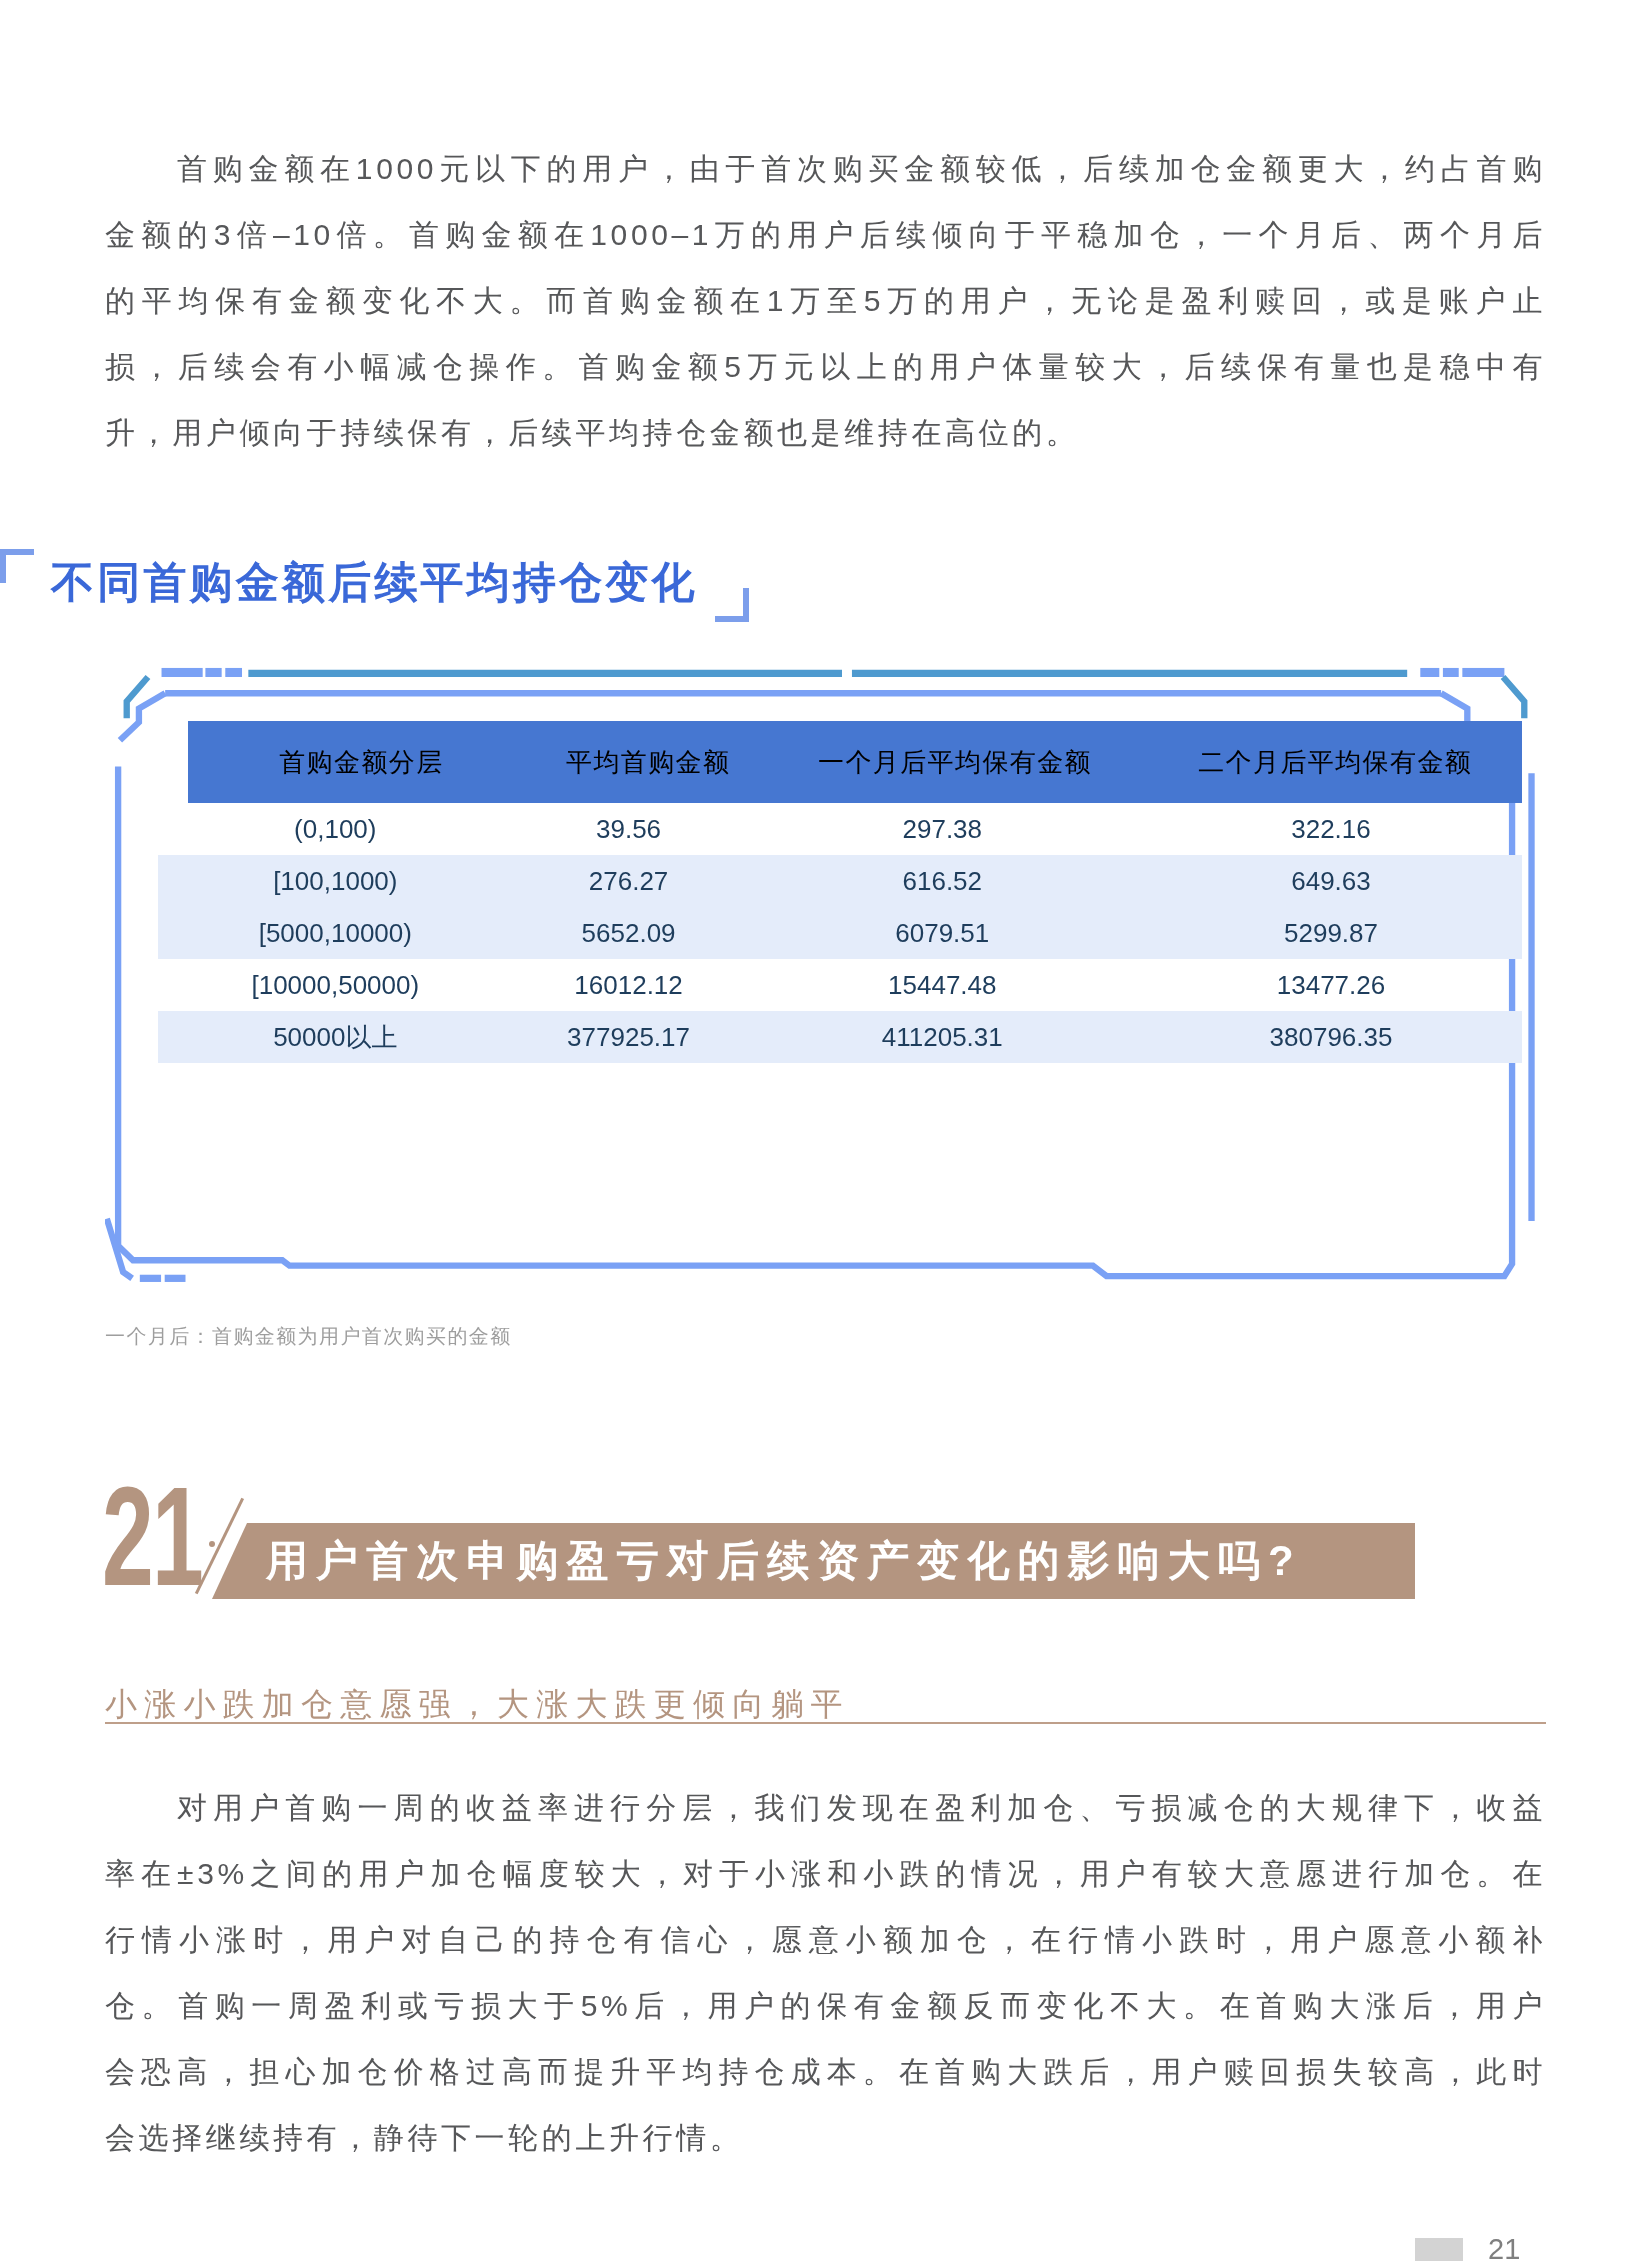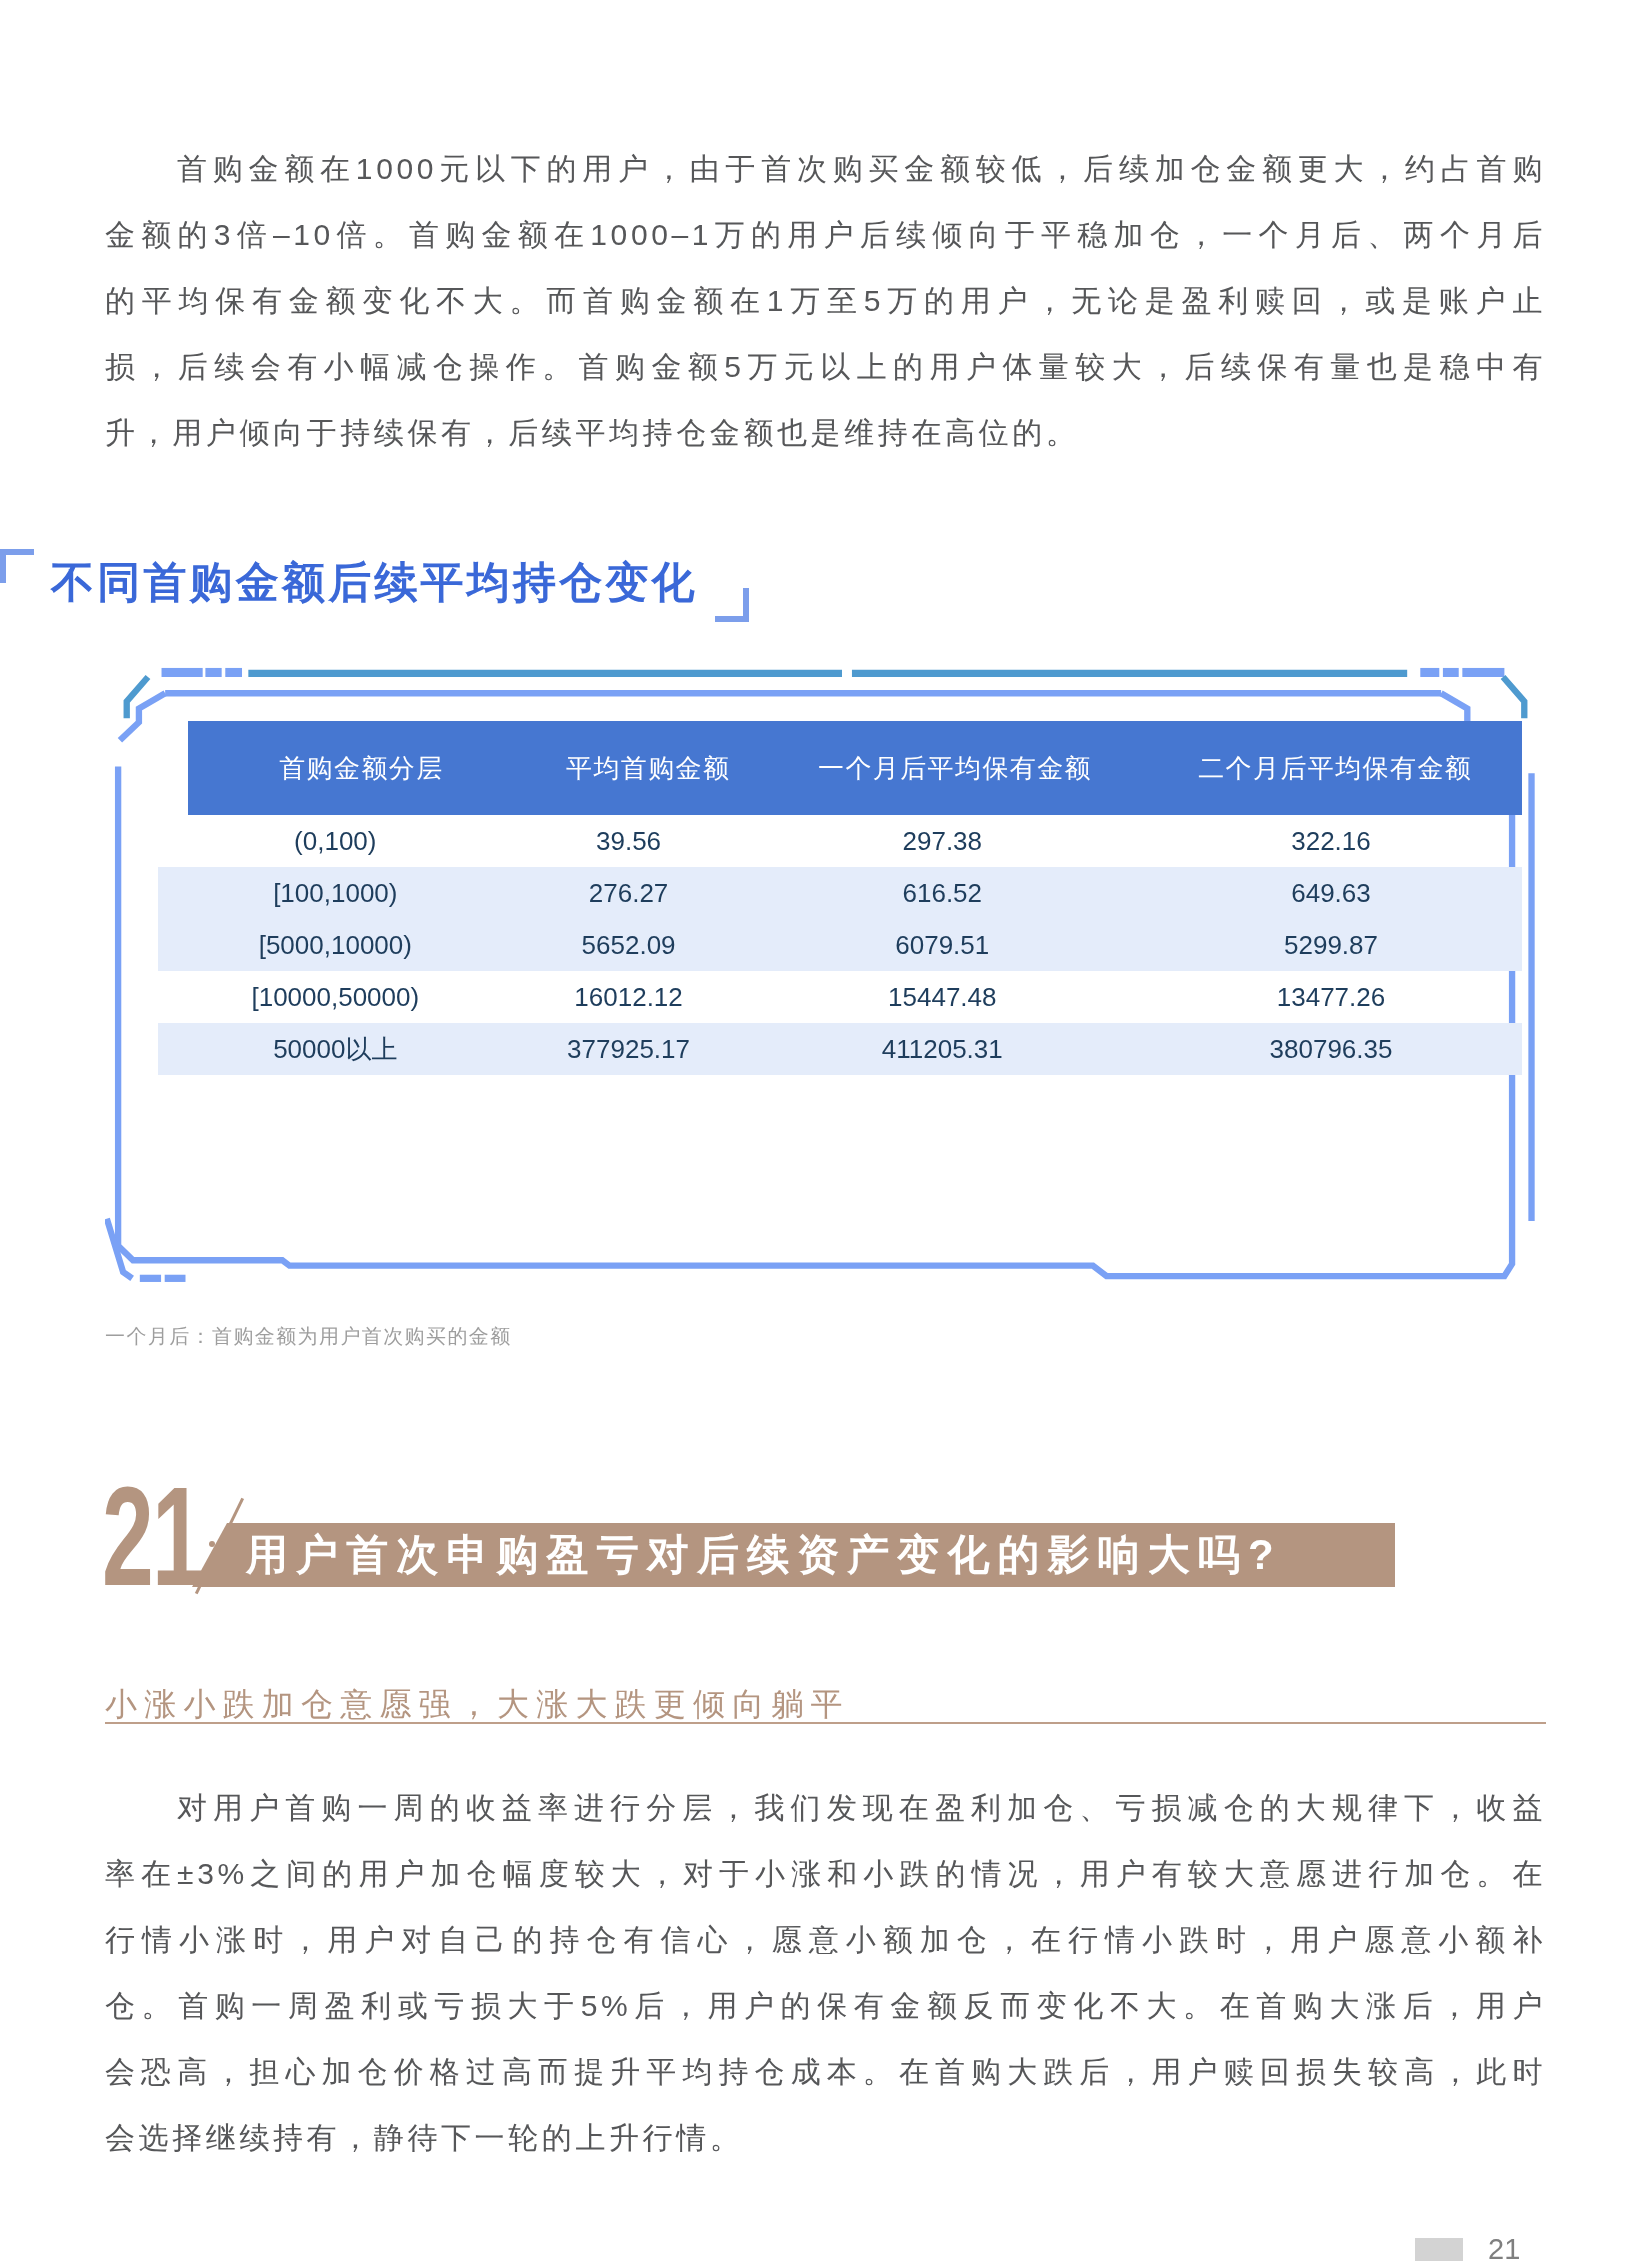--- a/index.html
+++ b/index.html
@@ -70,21 +70,21 @@
   
   .table{
     left:158px;top:721px;width:1364px;
     font-size:26px;color:var(--cell-text);
   }
   .t-row{
     display:grid;grid-template-columns:26% 17% 29% 28%;
     align-items:center;height:52px;
   }
   .t-head{
-    background:var(--header-bg);color:#ffffff;height:94px;
+    background:var(--header-bg);color:#000000;height:82px;
     letter-spacing:1.4px;
     margin-left:30px;
   }
   .t-row.alt{background:var(--row-alt);}
   .t-cell{text-align:center;}
 
   .footnote{
     left:105px;top:1323px;font-size:20px;color:var(--muted-gray);
     letter-spacing:1.4px;
   }
@@ -99,21 +99,21 @@
   }
   .section-slash{
     left:218px;top:1493px;width:2.7px;height:106px;
     background:var(--brown);transform:rotate(26deg);
   }
   .section-slash-dot{
     left:209px;top:1541px;width:6.3px;height:6.3px;border-radius:50%;
     background:var(--brown);
   }
   .section-banner{
-    left:192px;top:1523px;width:1203px;height:64px;
+    left:212px;top:1523px;width:1203px;height:76px;
     background:var(--brown);
     clip-path:polygon(35px 0, 100% 0, 100% 100%, 0 100%);
     display:flex;align-items:center;
   }
   .section-banner-text{
     padding-left:54px;
     font-size:42px;font-weight:bold;color:#ffffff;letter-spacing:8.1px;
     white-space:nowrap;
   }
   .section-sub{

